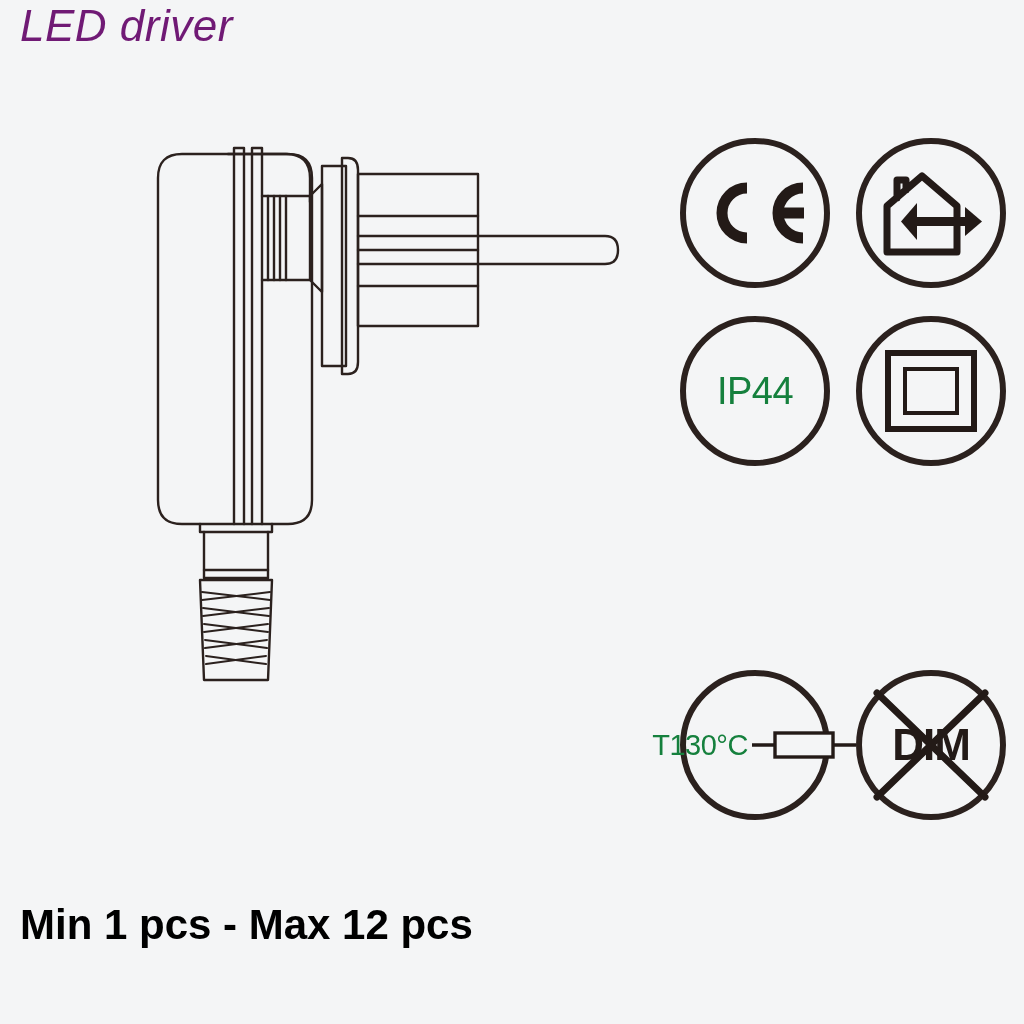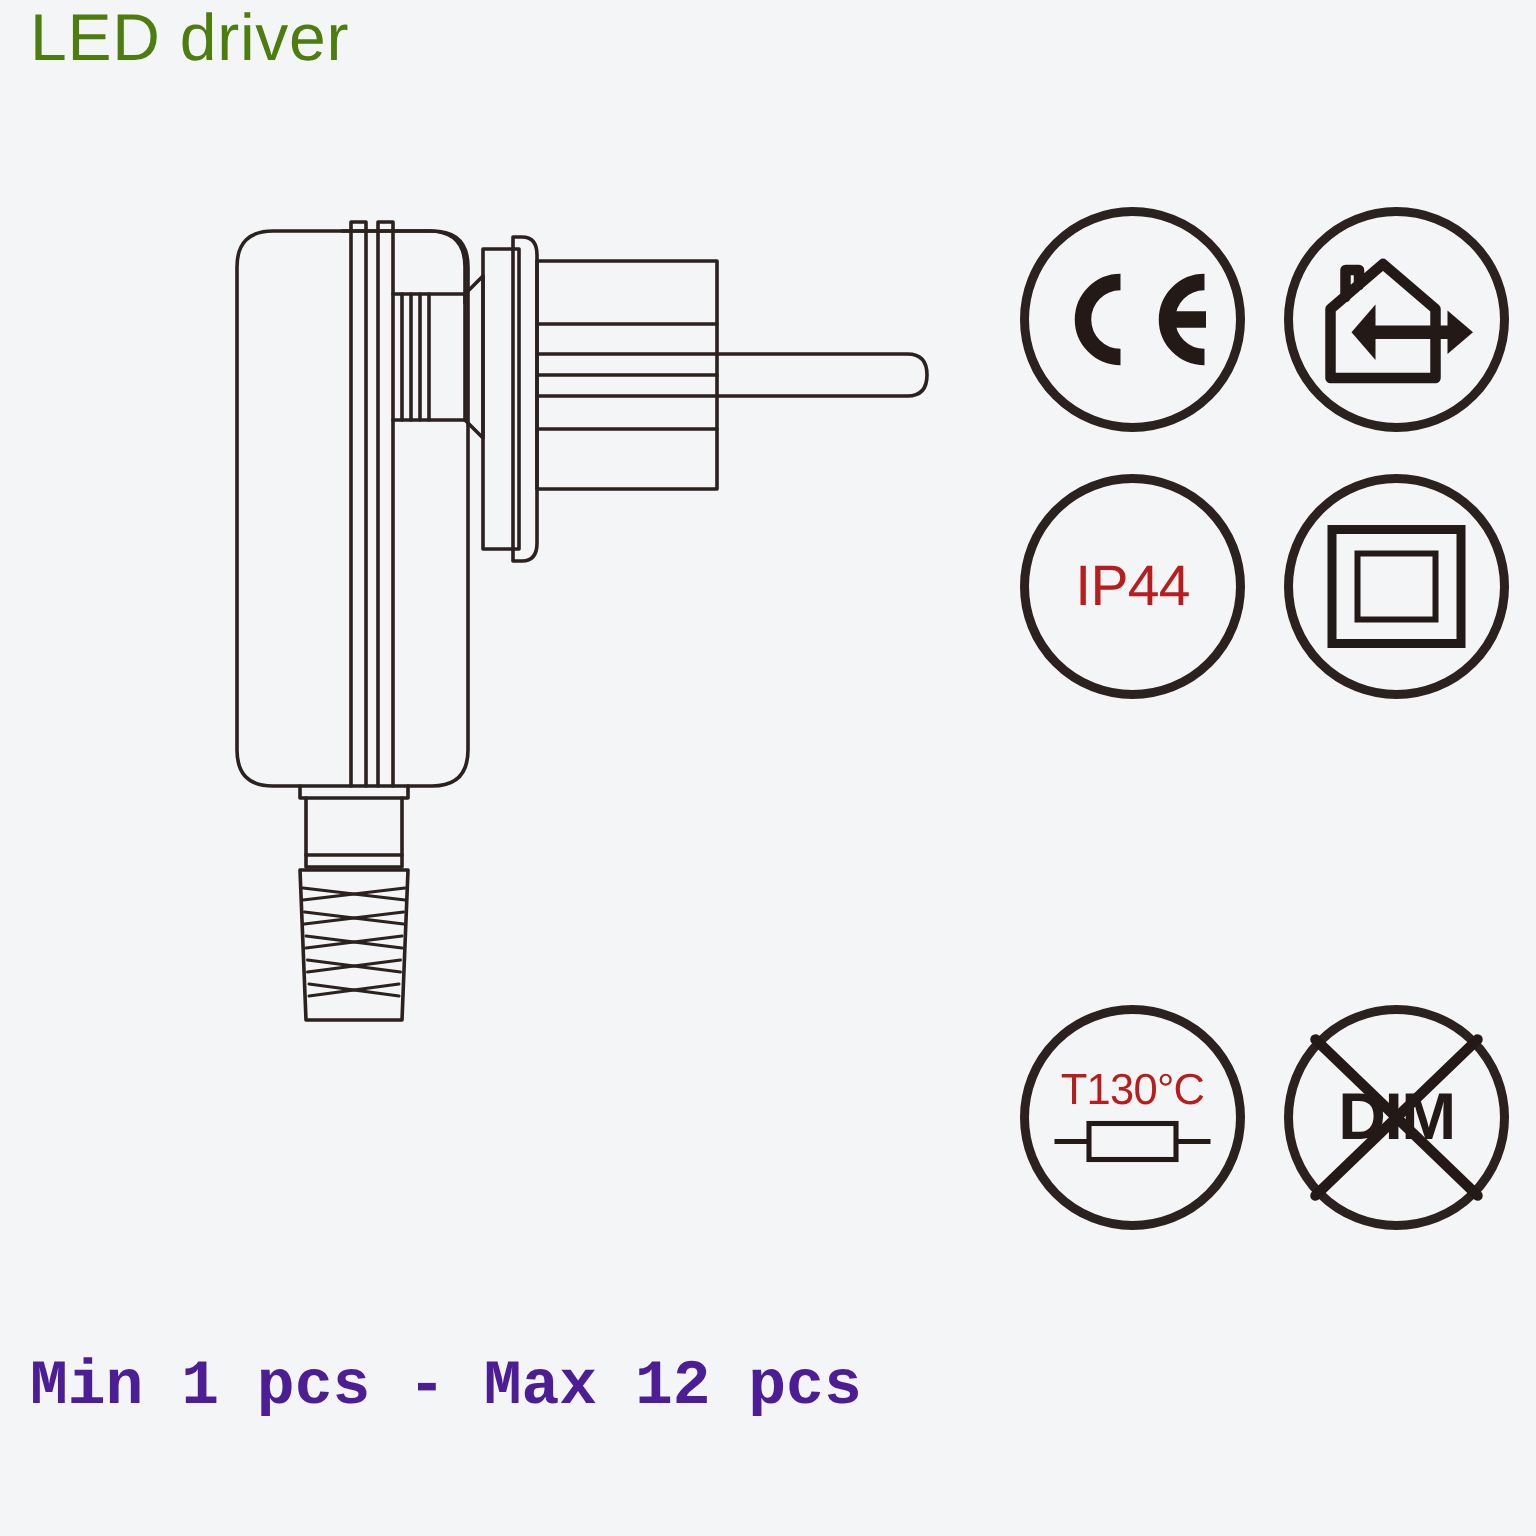--- a/index.html
+++ b/index.html
@@ -22,23 +22,24 @@
   }
 
   
   #product-title {
     position: absolute;
     left: 20px;
     top: 2px;
     font-size: 44px;
     font-weight: 300;
     letter-spacing: 0.5px;
-    color: #4d7c0f;
+    color: #701a75;
     line-height: 1.1;
     white-space: nowrap;
+    font-style: italic;
   }
 
   
   #product-drawing {
     position: absolute;
     left: 110px;
     top: 140px;
     width: 540px;
     height: 660px;
   }
@@ -67,39 +68,39 @@
   .badge.col-a { left: 4px; }
   .badge.col-b { left: 180px; }
   .badge.row-1 { top: 0px; }
   .badge.row-2 { top: 178px; }
   .badge.row-3 { top: 354px; }
   .badge.row-4 { top: 532px; }
 
   .badge-text {
     font-size: 38px;
     font-weight: 500;
-    color: #b91c1c;
+    color: #15803d;
     letter-spacing: -0.5px;
     line-height: 1.0;
     text-align: center;
     white-space: nowrap;
   }
   .badge-text.two-line {
     line-height: 1.02;
     font-size: 37px;
   }
   .badge-text.small {
     font-size: 29px;
     letter-spacing: -0.5px;
   }
   .badge-glyph { display: block; }
 
   .temp-stack {
     display: flex;
-    flex-direction: column;
+    flex-direction: row;
     align-items: center;
     justify-content: center;
     gap: 2px;
   }
 
   .dim-wrap {
     position: relative;
     width: 132px;
     height: 132px;
     display: flex;
@@ -119,22 +120,21 @@
     width: 132px;
     height: 132px;
     pointer-events: none;
   }
 
   
   #footer-spec {
     position: absolute;
     left: 20px;
     top: 898px;
-    color: #4c1d95;
-    font-family: Liberation Mono, monospace;
+    color: #000000;
   }
   #footer-spec .spec-line {
     font-size: 42px;
     font-weight: 700;
     line-height: 1.28;
     letter-spacing: 0px;
     white-space: nowrap;
   }
 </style>
 </head>

